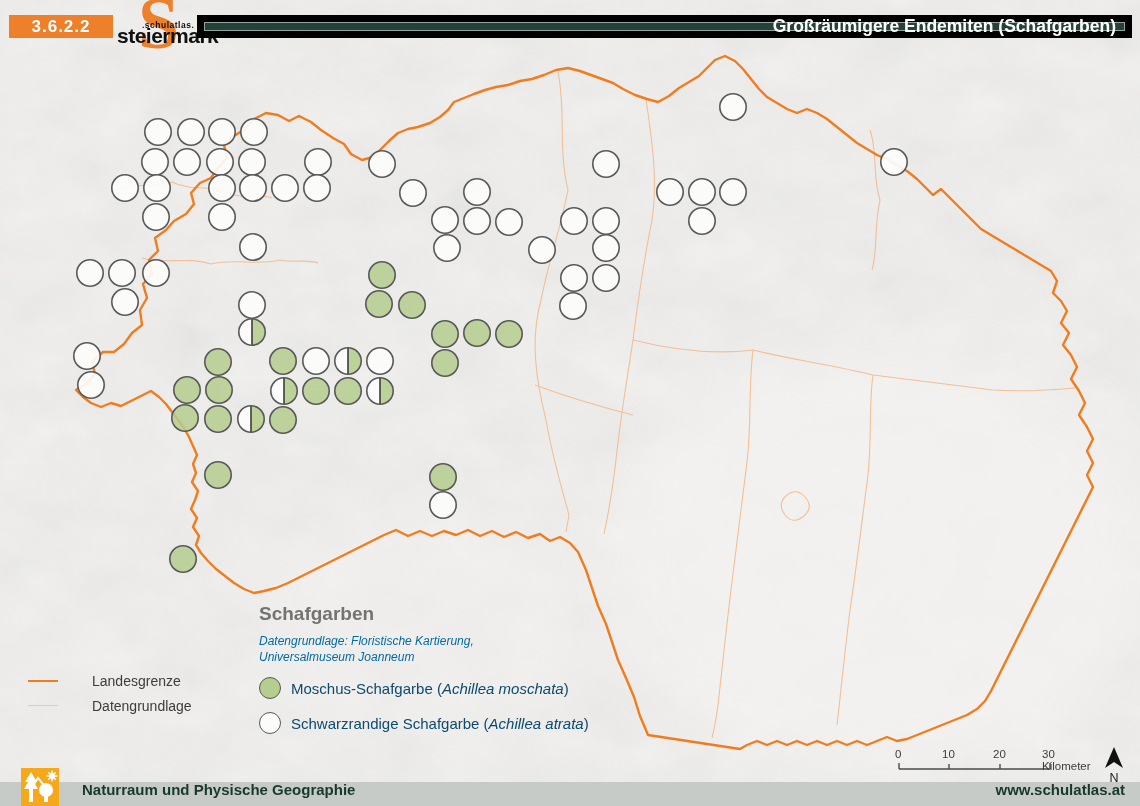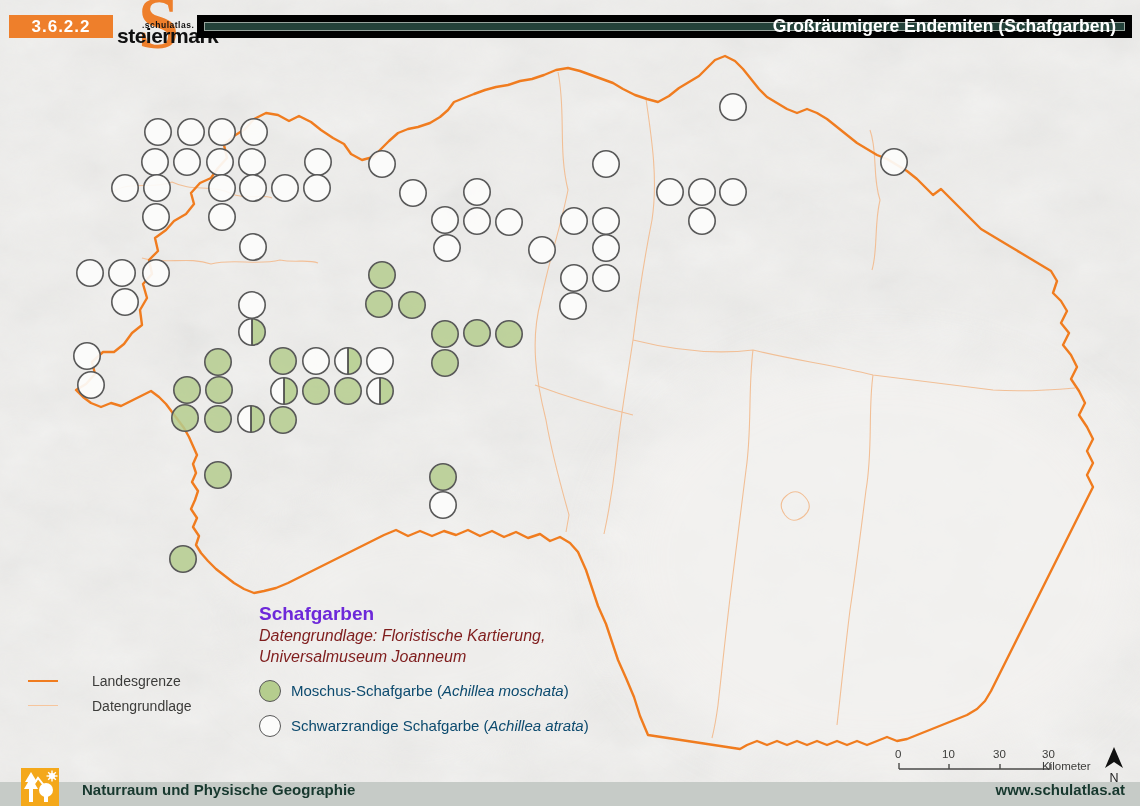--- a/index.html
+++ b/index.html
@@ -29,22 +29,22 @@
   }
   .title-bar{
     position:absolute;left:197px;top:15px;width:935px;height:23px;
     background:#24423a;border:7px solid #000000;
     box-shadow:inset 0 0 0 1px rgba(245,245,238,.55);
     color:#fff;font-weight:bold;font-size:17.5px;
     display:flex;align-items:center;justify-content:flex-end;padding-right:9px;box-sizing:border-box;
   }
   
   .legend{position:absolute;left:259px;top:603px;width:330px;}
-  .legend-title{font-size:19px;color:#6d28d9;font-weight:600;}
-  .legend-source{margin-top:1px;font-size:16px;font-style:italic;color:#7f1d1d;line-height:1.3;}
+  .legend-title{font-size:19px;color:#737373;font-weight:600;}
+  .legend-source{margin-top:9px;font-size:12px;font-style:italic;color:#0369a1;line-height:1.3;}
   .legend-item{display:flex;align-items:center;margin-top:11px;height:24px;}
   .legend-dot{
     width:22px;height:22px;border-radius:50%;border:1.6px solid #585858;
     box-sizing:border-box;margin-right:10px;flex:none;background:#fcfcfb;
   }
   .legend-dot.green{background:#b5cd8e;}
   .legend-label{font-size:15px;color:#0c4a6e;}
   .legend-label .species{font-style:italic;}
   .line-legend{position:absolute;left:28px;top:668px;width:200px;}
   .line-row{display:flex;align-items:center;height:25px;}
@@ -549,21 +549,21 @@
   <div class="scalebar">
     <svg width="200" height="26">
       <line x1="9" y1="21" x2="160" y2="21" stroke="#4a4a48" stroke-width="1.4"></line>
       <line x1="9" y1="15" x2="9" y2="21" stroke="#4a4a48" stroke-width="1.4"></line>
       <line x1="59" y1="16" x2="59" y2="21" stroke="#4a4a48" stroke-width="1.4"></line>
       <line x1="110" y1="16" x2="110" y2="21" stroke="#4a4a48" stroke-width="1.4"></line>
       <line x1="160" y1="15" x2="160" y2="21" stroke="#4a4a48" stroke-width="1.4"></line>
     </svg>
     <span class="lbl" style="left:5px">0</span>
     <span class="lbl" style="left:52px">10</span>
-    <span class="lbl" style="left:103px">30</span>
+    <span class="lbl" style="left:103px">20</span>
     <span class="lbl" style="left:152px">30 Kilometer</span>
   </div>
 
   <div class="north">
     <svg width="28" height="24">
       <polygon points="14,2 23,23 14,17 5,23" fill="#111"></polygon>
     </svg>
     <div class="n-label">N</div>
   </div>
 

